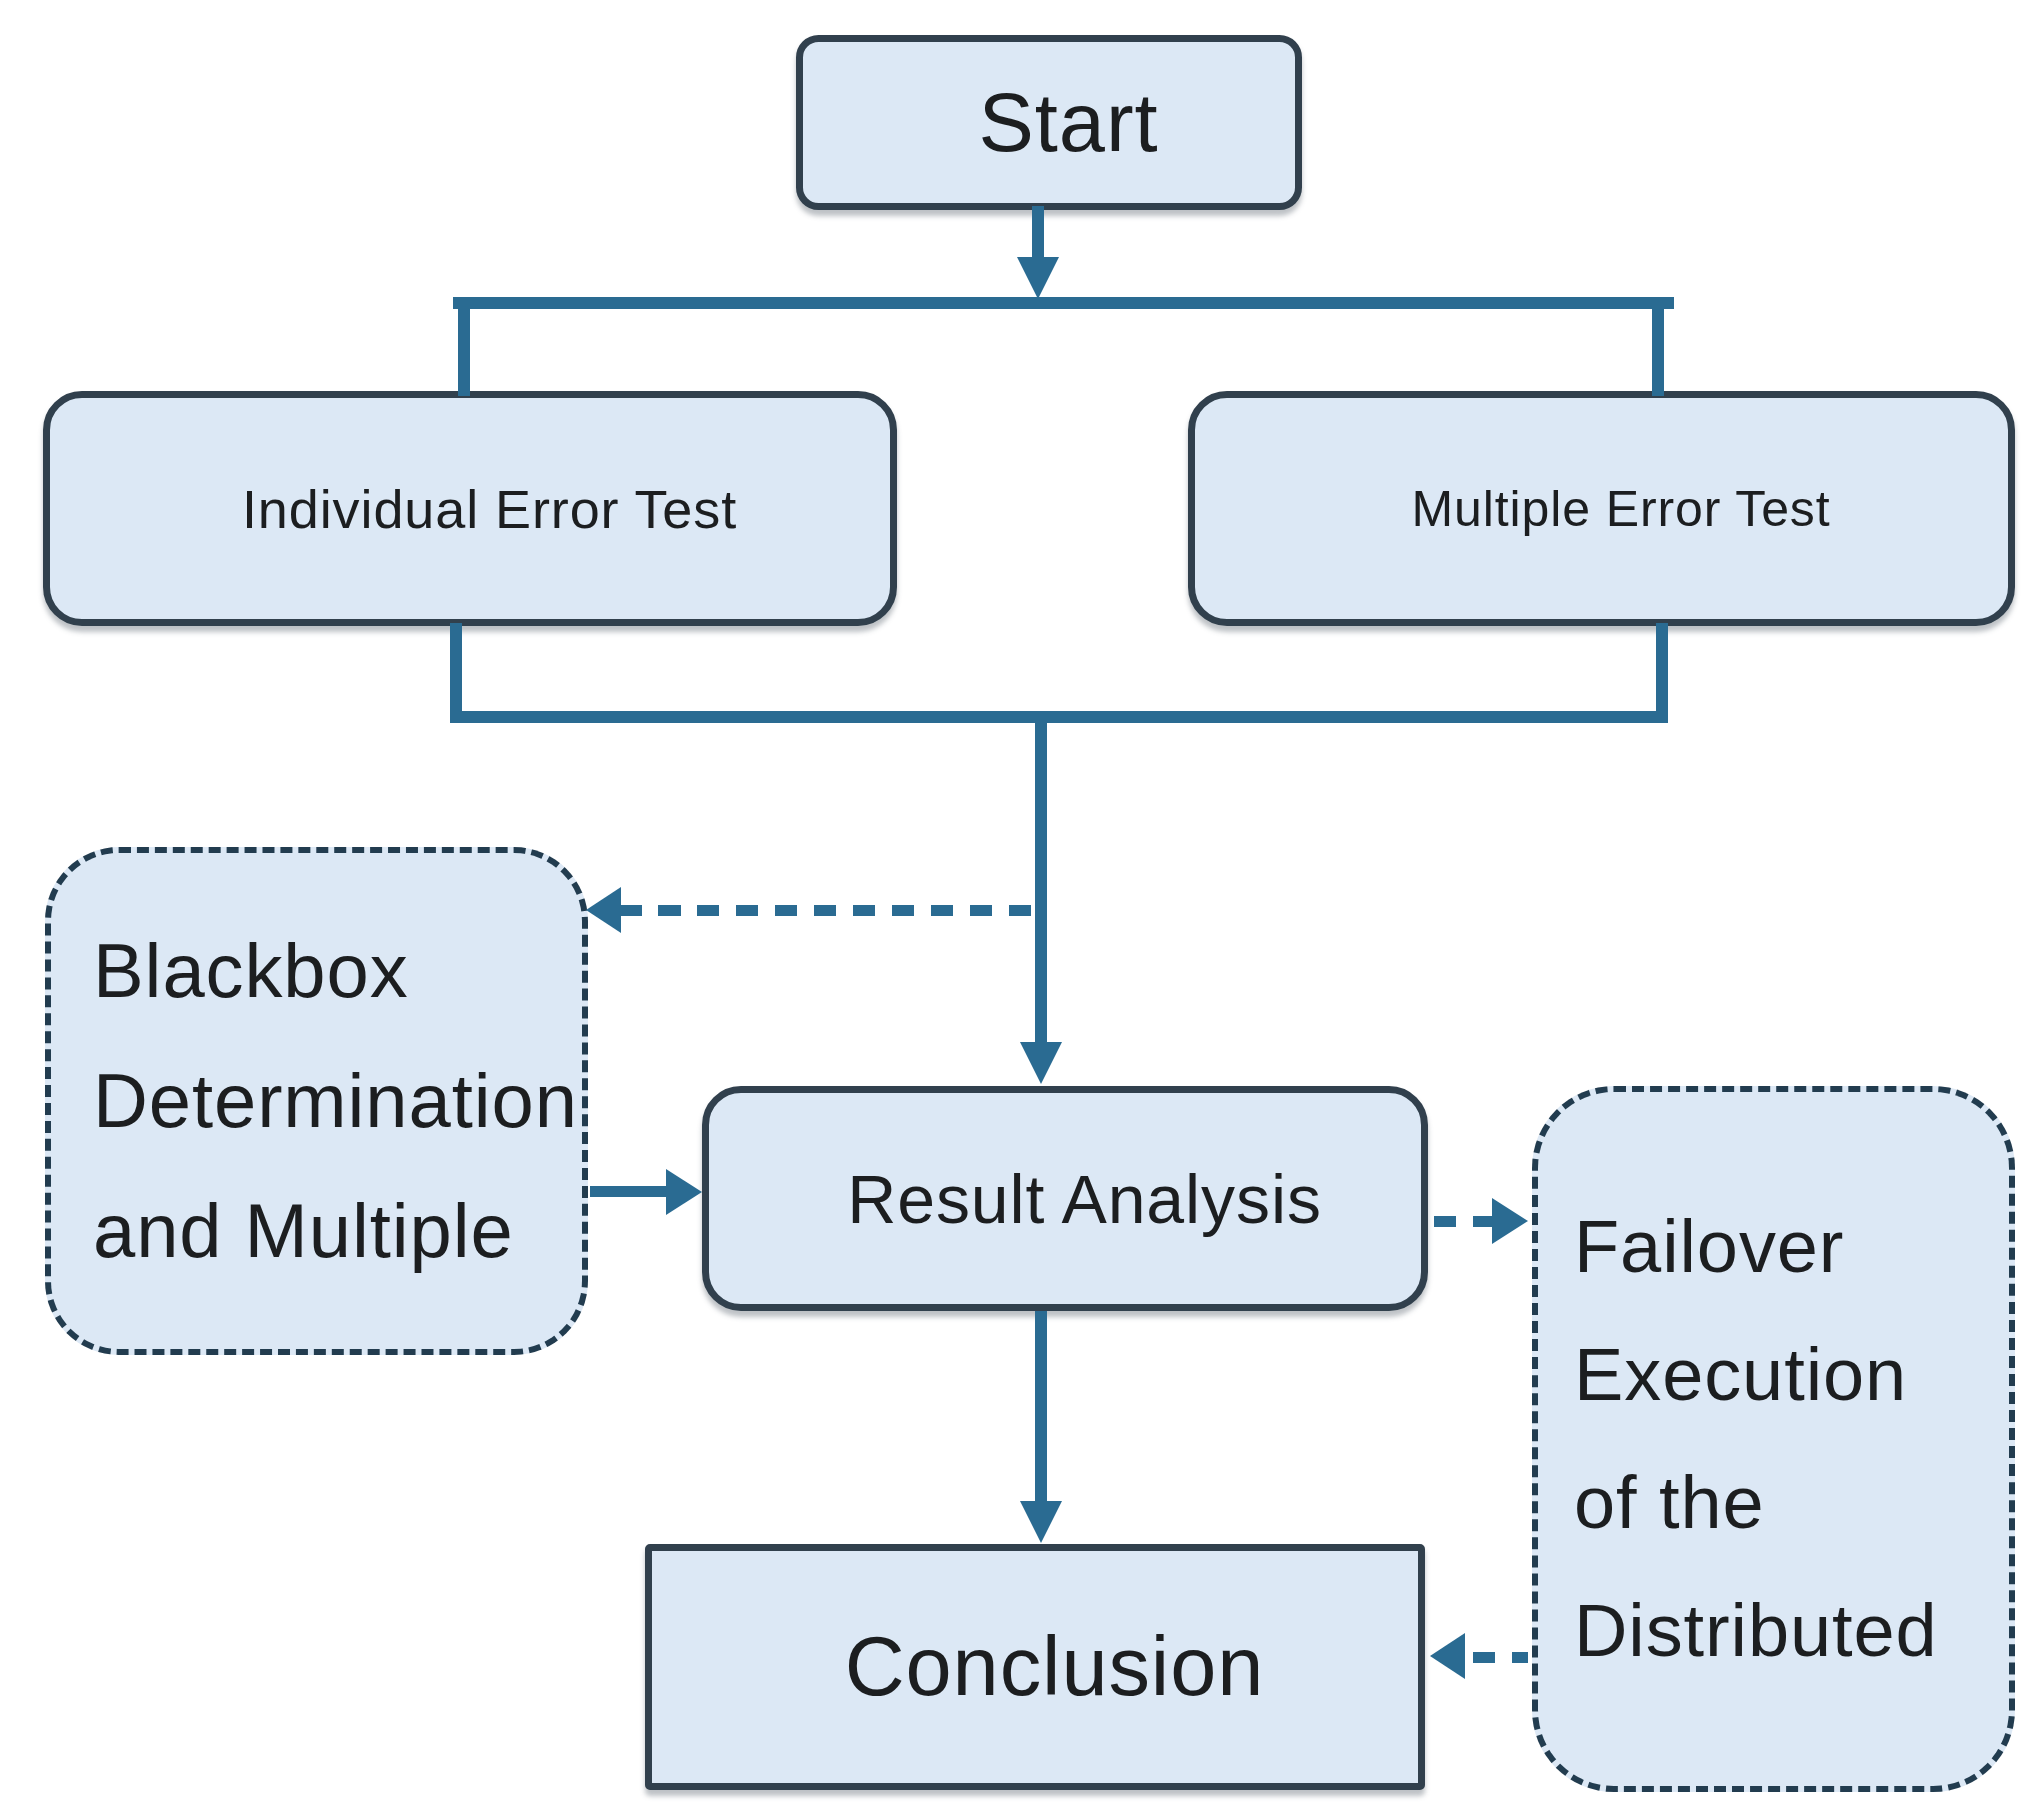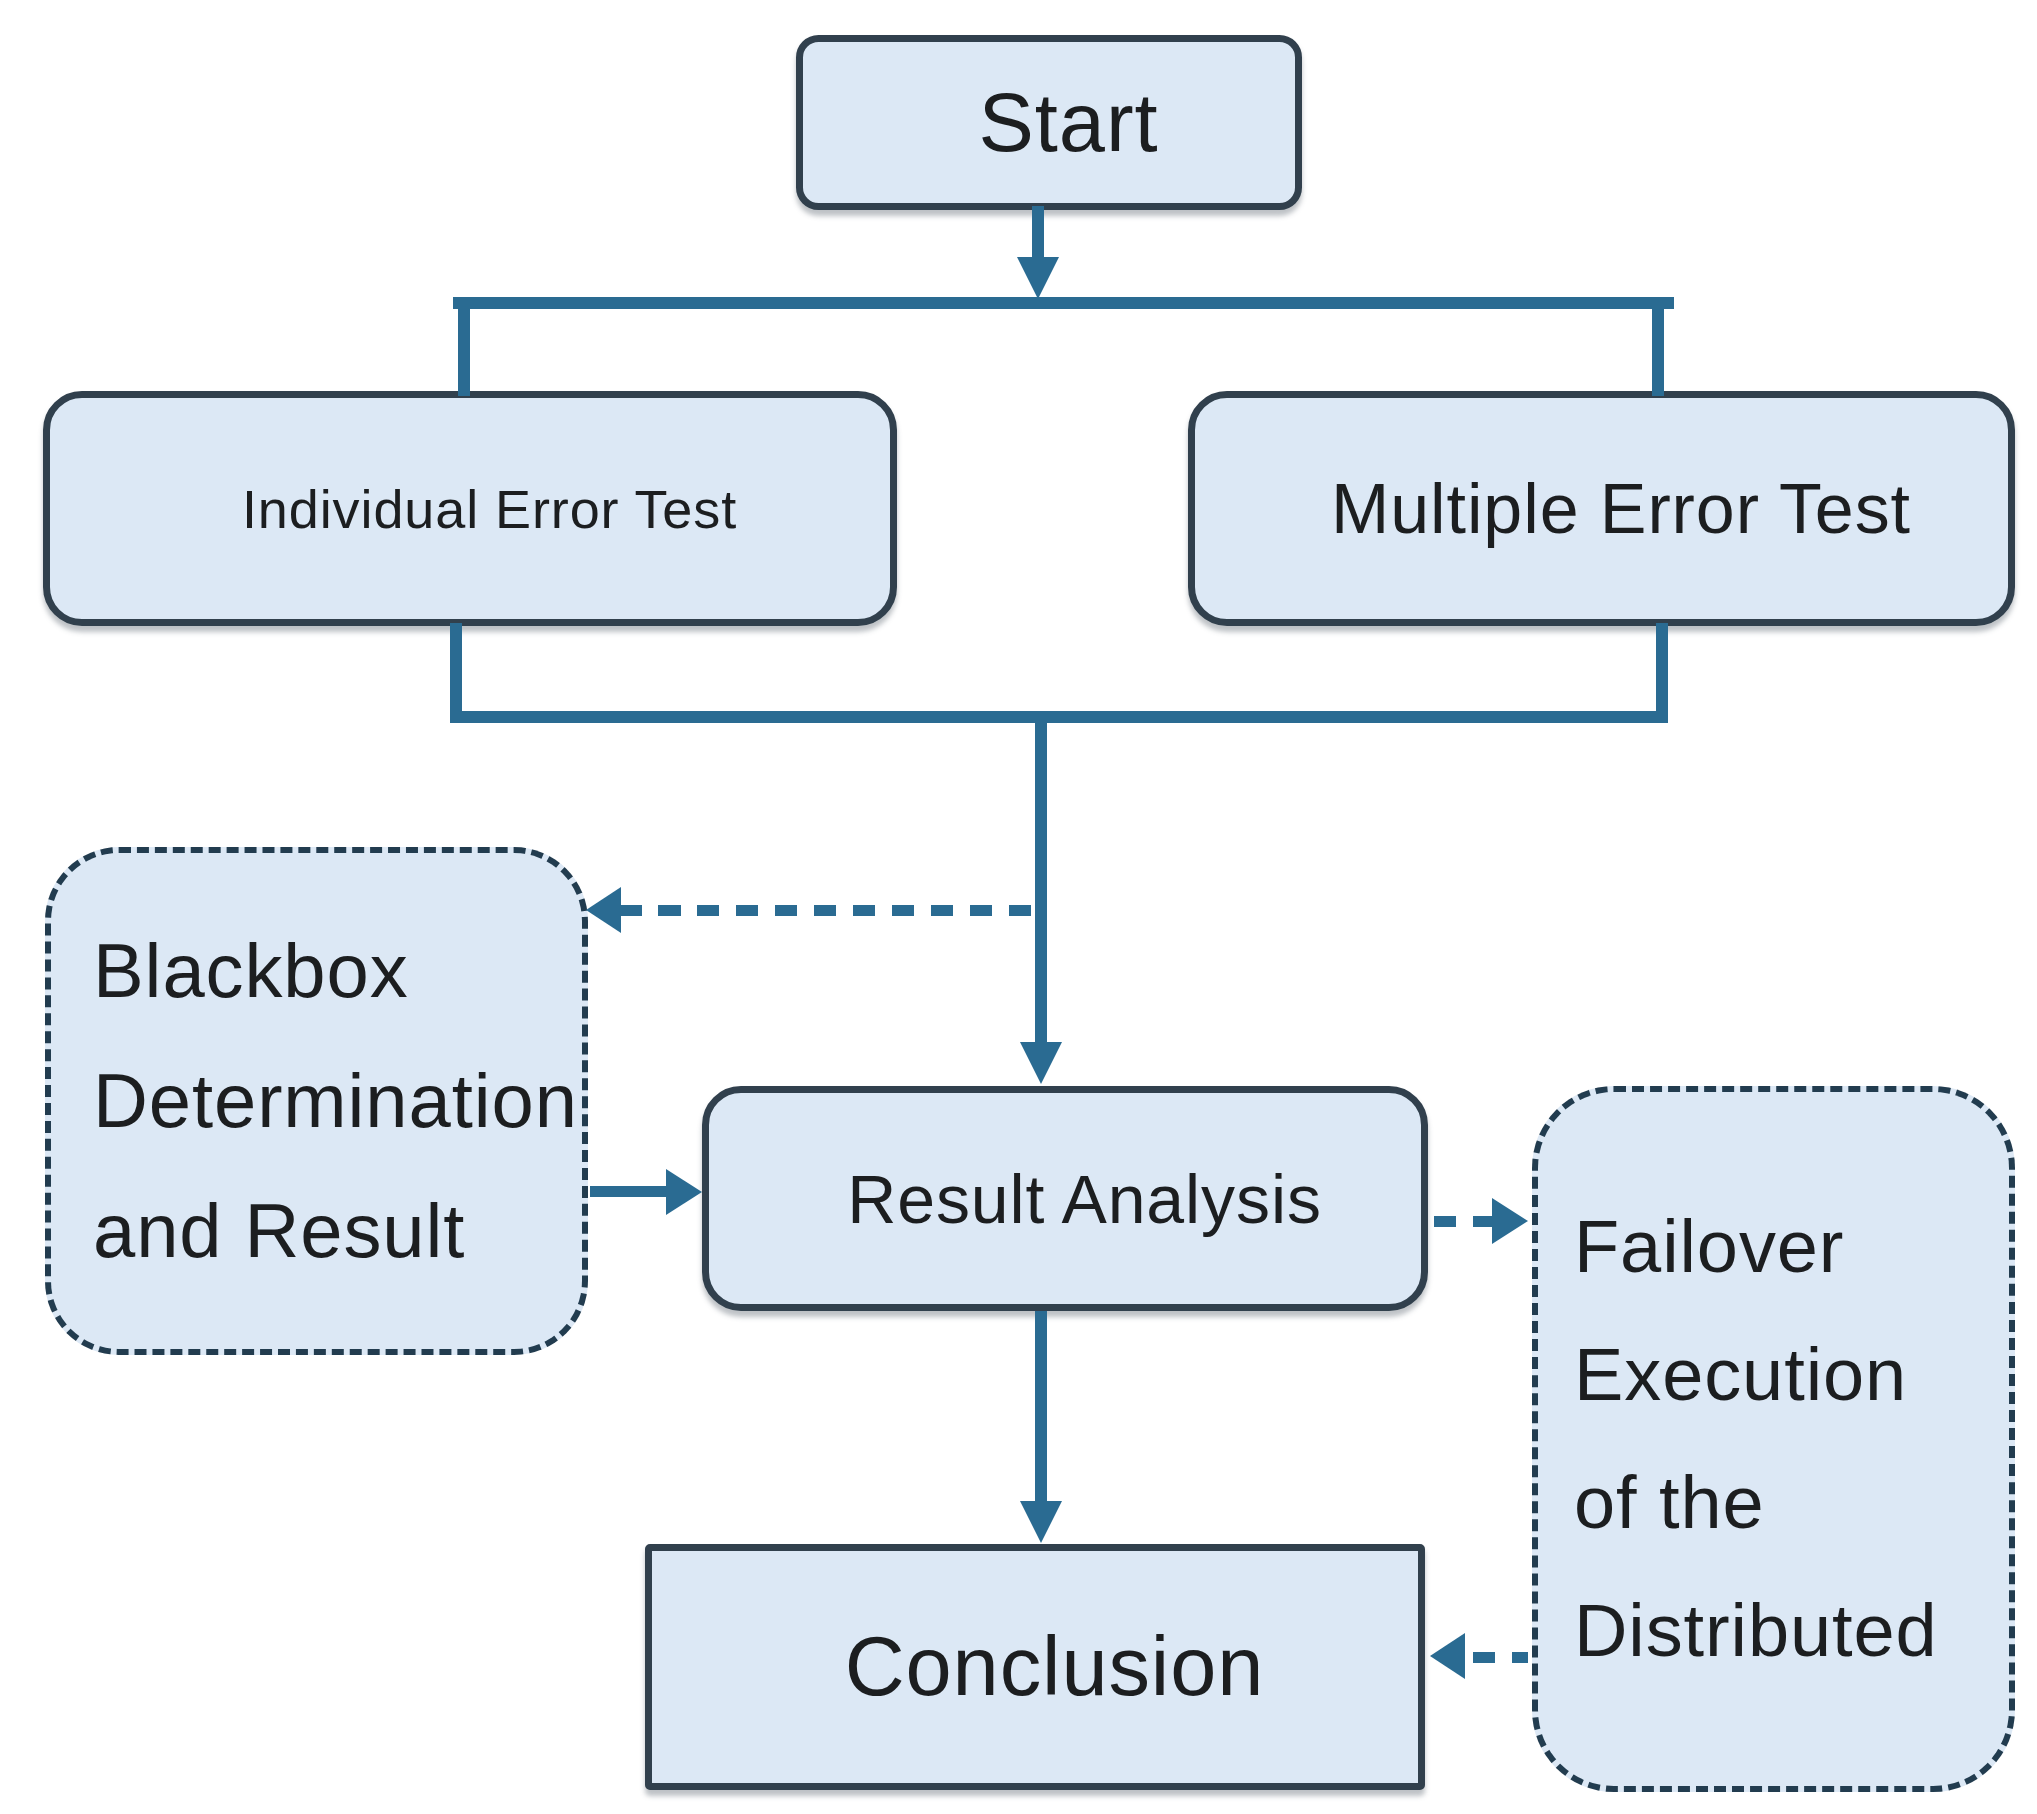--- a/index.html
+++ b/index.html
@@ -36,21 +36,21 @@
     border:6px dashed var(--dashed_border);
     box-shadow:none;
     flex-direction:column;
     align-items:flex-start;
     justify-content:center;
     text-align:left;
   }
   .node.dashed span{display:block;}
   #node-start      {left:796px;  top:35px;   width:506px; height:175px; border-radius:22.5px; font-size:83px;}
   #node-individual {left:43px;   top:391px;  width:854px; height:235px; border-radius:39px; font-size:54px;}
-  #node-multiple   {left:1188px; top:391px;  width:827px; height:235px; border-radius:39px; font-size:70px;}
+  #node-multiple   {left:1188px; top:391px;  width:827px; height:235px; border-radius:39px; font-size:50px;}
   #node-blackbox   {left:45px;   top:847px;  width:543px; height:508px; border-radius:74px; font-size:76px; line-height:130px; padding-left:42px;}
   #node-result     {left:702px;  top:1086px; width:726px; height:225px; border-radius:39px; font-size:68px;}
   #node-failover   {left:1532px; top:1086px; width:483px; height:706px; border-radius:82px; font-size:74px; line-height:128px; padding-left:36px;}
   #node-conclusion {left:645px;  top:1544px; width:780px; height:246px; border-radius:5px; font-size:83px;}
 
   .h-line,.v-line{position:absolute;background:var(--connector);}
   .h-dash{
     position:absolute;height:11.2px;
     background:repeating-linear-gradient(90deg,var(--connector) 0 22.5px,transparent 22.5px 39px);
   }
@@ -88,21 +88,21 @@
 
   <div class="node" id="node-start">Start</div>
 
   <div class="node" id="node-individual">Individual Error Test</div>
 
   <div class="node" id="node-multiple">Multiple Error Test</div>
 
   <div class="node dashed" id="node-blackbox">
     <span>Blackbox</span>
     <span>Determination</span>
-    <span>and Result</span>
+    <span>and Multiple</span>
   </div>
 
   <div class="node" id="node-result">Result Analysis</div>
 
   <div class="node dashed" id="node-failover">
     <span>Failover</span>
     <span>Execution</span>
     <span>of the</span>
     <span>Distributed</span>
   </div>

